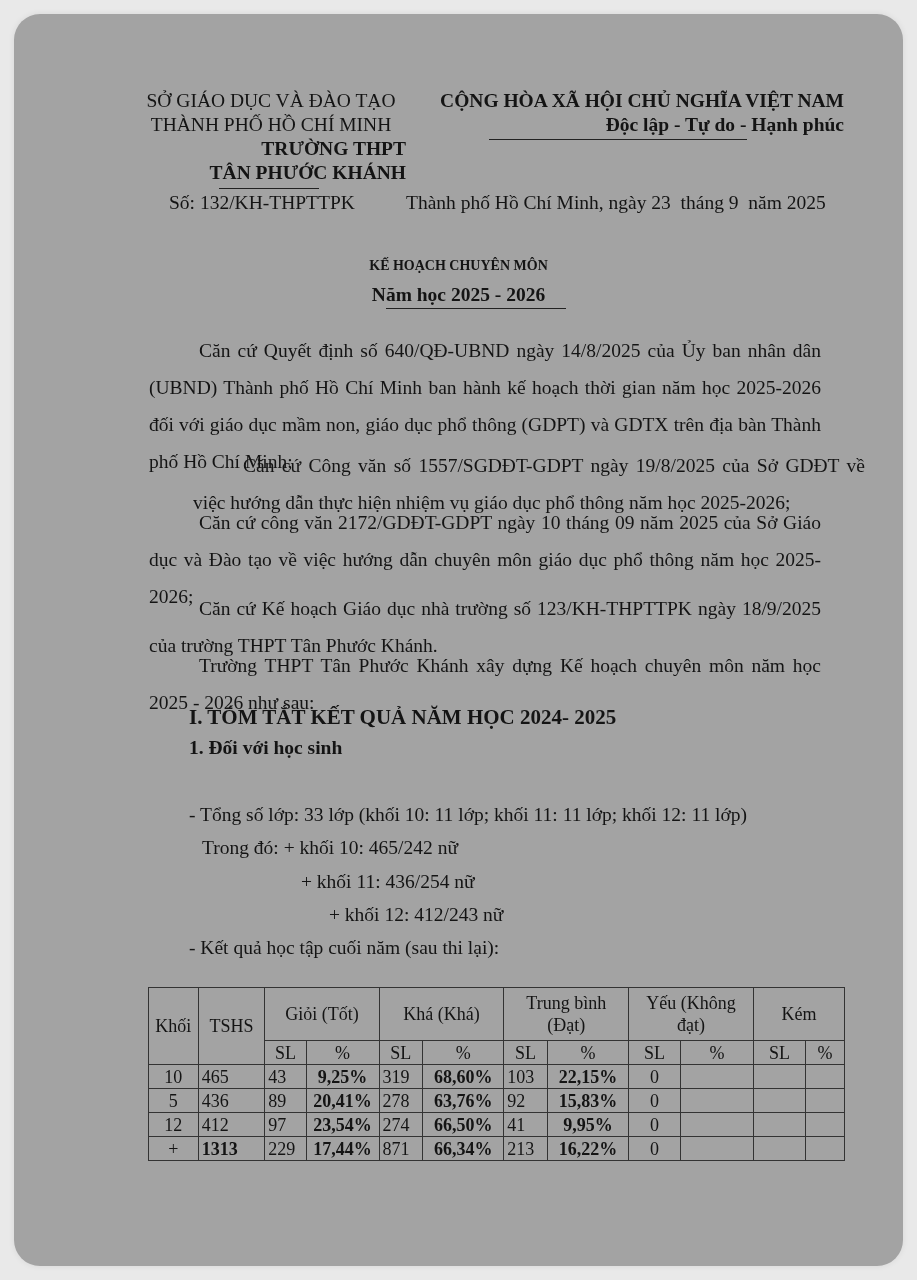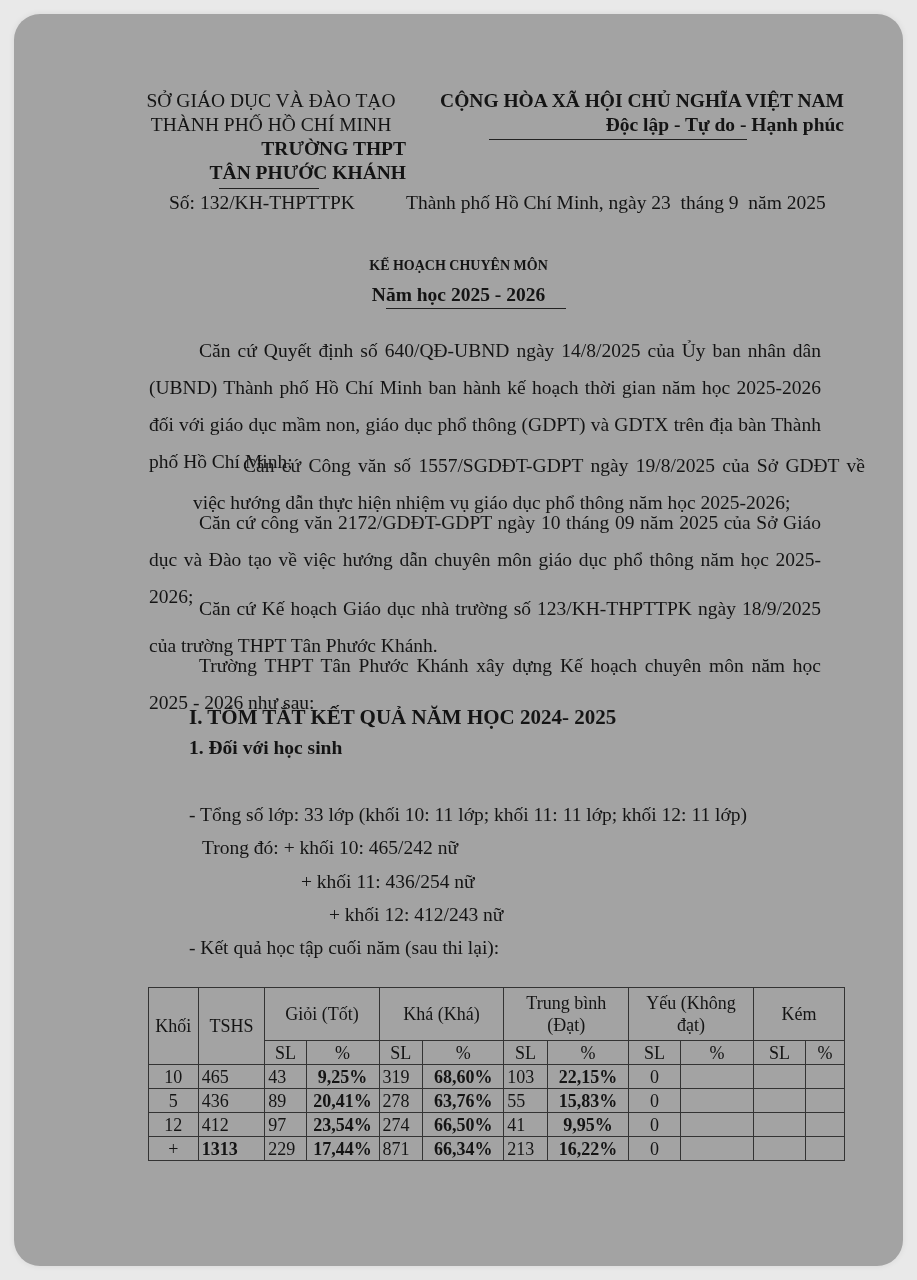--- a/index.html
+++ b/index.html
@@ -116,21 +116,21 @@
       <td></td>
           <td></td>
     </tr>
     <tr>
       <td>5</td>
           <td class="r">436</td>
       <td class="r">89</td>
           <td class="bb">20,41%</td>
       <td class="r">278</td>
           <td class="bb">63,76%</td>
-      <td class="r">55</td>
+      <td class="r">92</td>
           <td class="bb">15,83%</td>
       <td>0</td>
           <td></td>
       <td></td>
           <td></td>
     </tr>
     <tr>
       <td>12</td>
           <td class="r">412</td>
       <td class="r">97</td>

